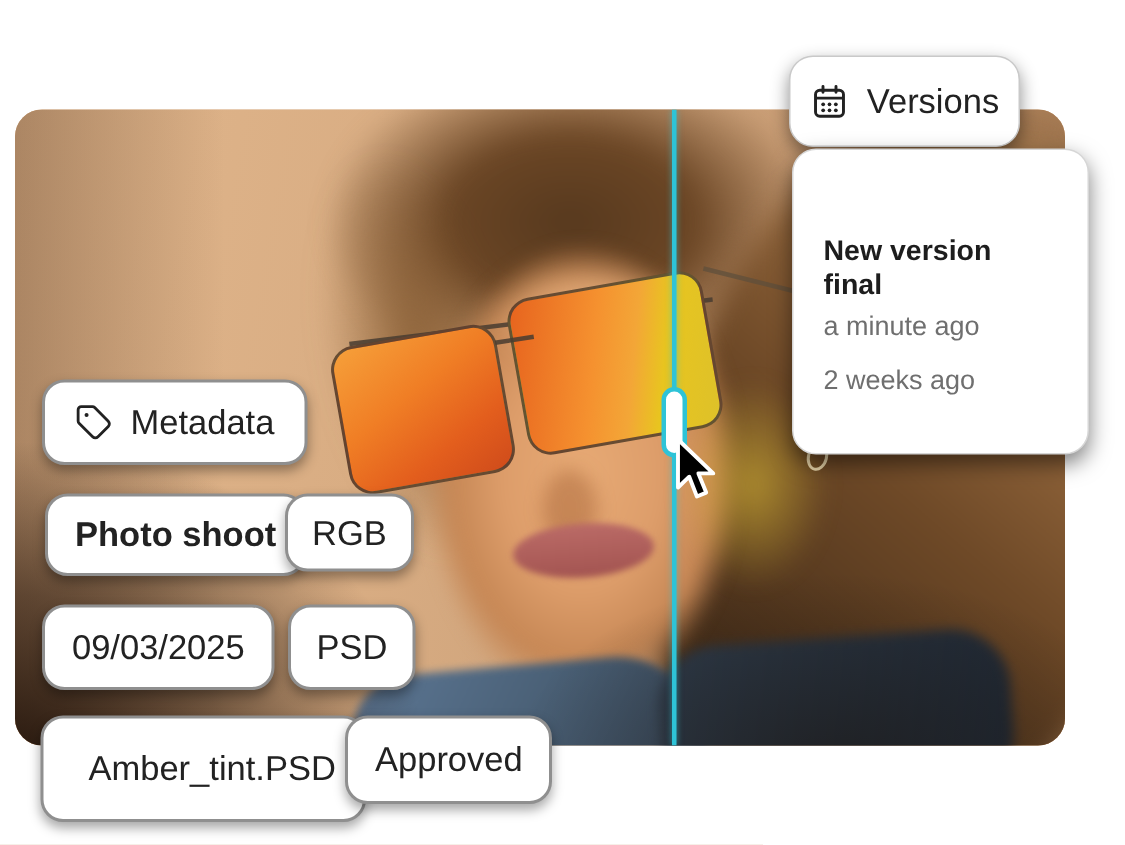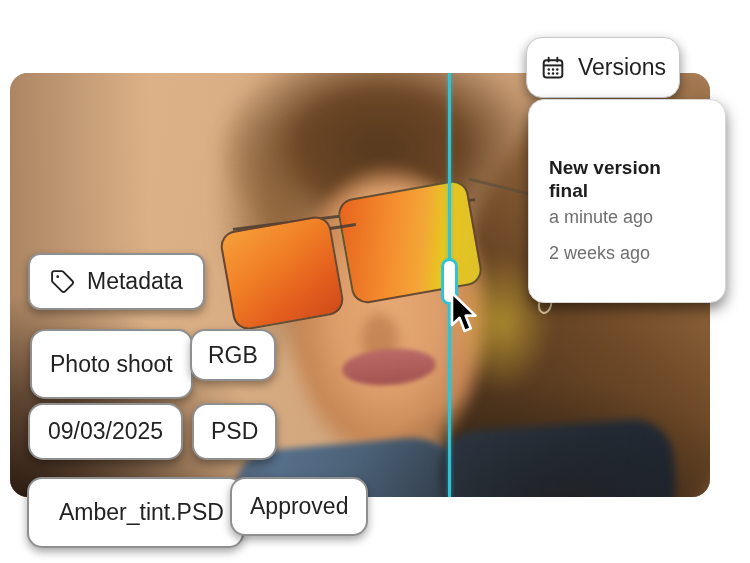--- a/index.html
+++ b/index.html
@@ -193,22 +193,22 @@
     border: 2px solid #8f8f8f;
     box-shadow: 0 4px 8px rgba(0,0,0,0.35);
     justify-content: center;
     font-size: 23px;
     padding: 0 18px;
     white-space: nowrap;
   }
   .chip .icon, .btn-card .icon { display: inline-flex; flex: none; }
 
   .versions-button { left: 526px; top: 24px; width: 154px; height: 61px; font-size: 23px; margin-top: 13px; }
-  .metadata-chip  { left: 28px;  top: 253px; height: 57px; gap: 12px; padding: 0 20px; border-radius: 12px; }
-  .chip-photo-shoot { left: 30px;  top: 329px; height: 70px; }
+  .metadata-chip  { left: 28px;  top: 253px; height: 57px; gap: 12px; padding: 0 20px; }
+  .chip-photo-shoot { left: 30px;  top: 329px; height: 55px; font-weight: bold; }
   .chip-rgb         { left: 190px; top: 329px; height: 52px; padding: 0 16px; }
   .chip-date        { left: 28px;  top: 403px; height: 57px; }
   .chip-psd         { left: 192px; top: 403px; height: 57px; padding: 0 17px; }
   .chip-dims        { left: 278px; top: 403px; height: 57px; padding: 0 16px; }
   .chip-filename    { left: 27px;  top: 477px; height: 71px; padding-left: 30px; }
   .chip-status      { left: 230px; top: 477px; height: 59px; }
 
   .versions-panel {
     position: absolute;
     left: 528px; top: 99px;

